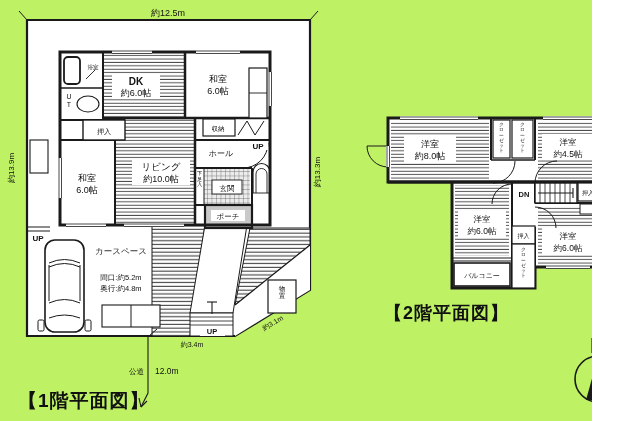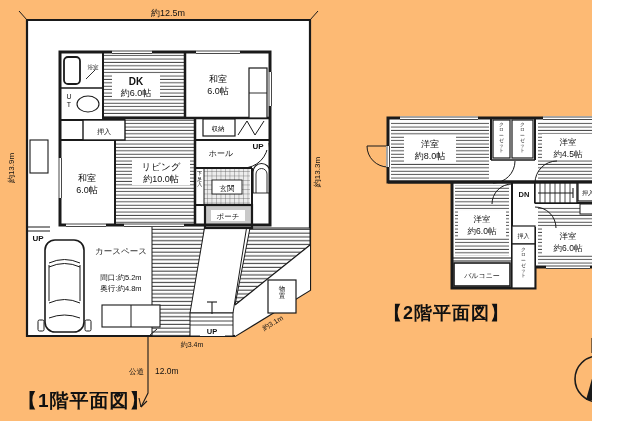--- a/index.html
+++ b/index.html
@@ -1,16 +1,16 @@
 <!DOCTYPE html>
 <html><head>
 <meta charset="utf-8">
 <style>
   html,body{margin:0;padding:0;background:#fff;}
-  .canvas{position:relative;width:592px;height:421px;background:#fdba74;overflow:hidden;text-align:right;}
+  .canvas{position:relative;width:592px;height:421px;background:#bef264;overflow:hidden;text-align:right;}
   svg text{font-family:"Liberation Sans","DejaVu Sans",sans-serif;fill:#111;}
   svg .b{font-weight:bold;}
   svg .ttl{font-weight:bold;letter-spacing:1px;}
 </style>
 </head>
 <body>
 
 <div class="canvas">
 <svg width="640" height="421" viewBox="0 0 640 421">
   <defs>

